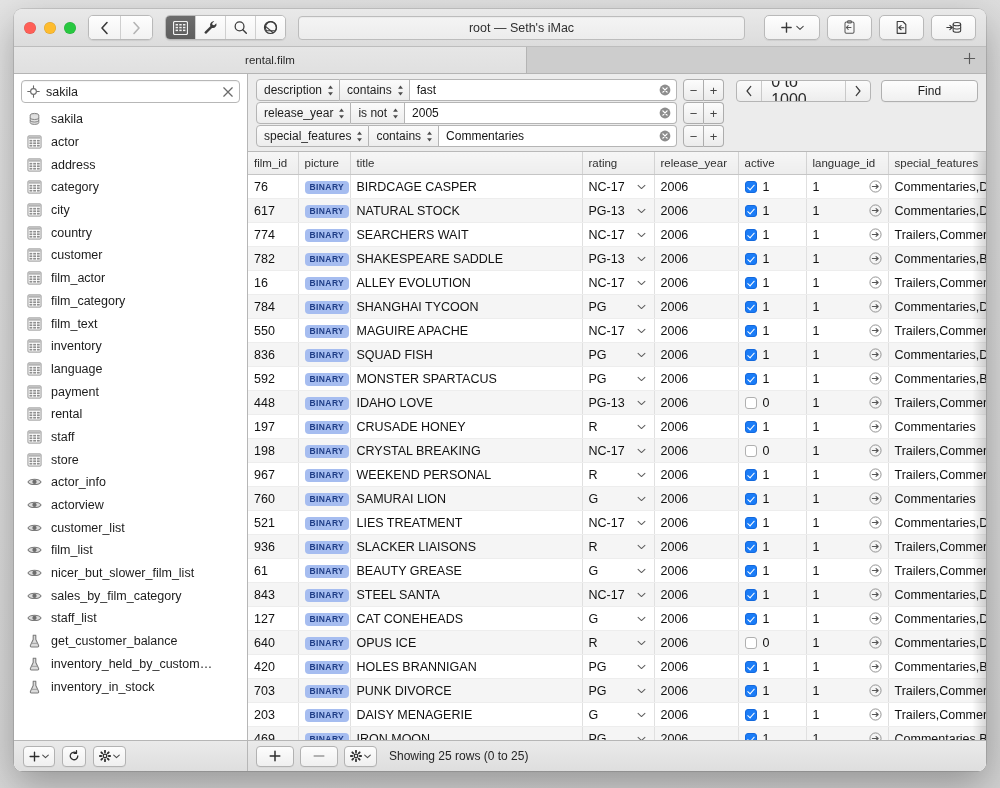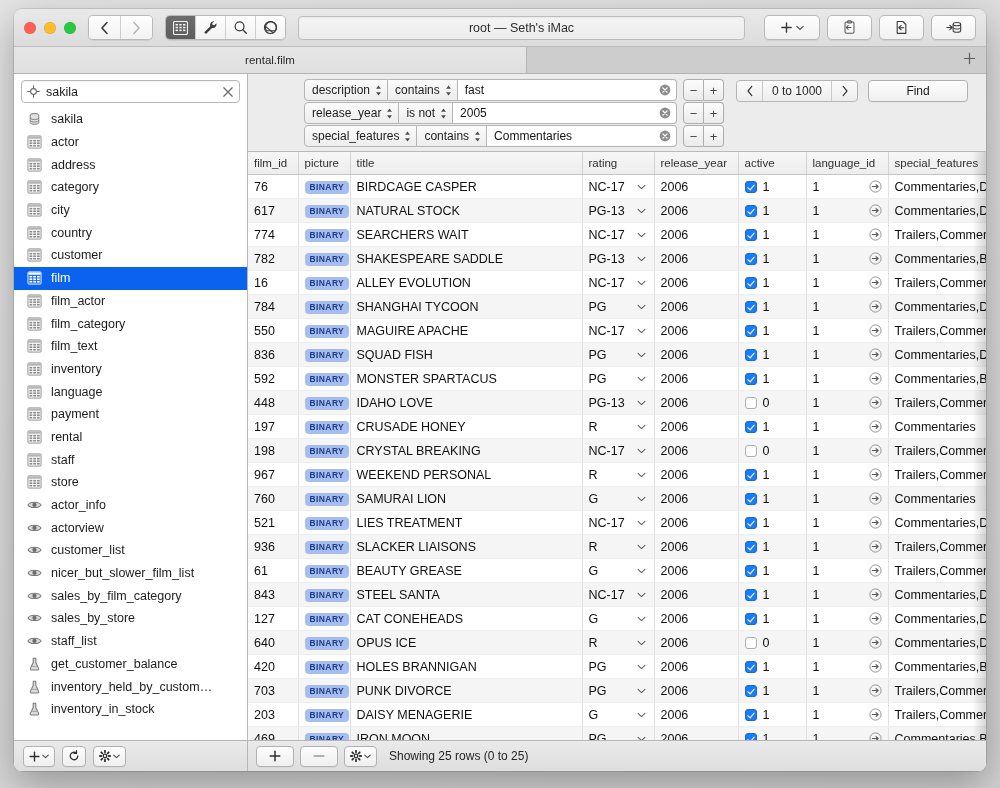--- a/index.html
+++ b/index.html
@@ -144,21 +144,21 @@
     display: flex;
   }
   .frows { flex: 1; display: flex; flex-direction: column; gap: 3px; min-width: 0;}
   .frow { display: flex; align-items: center; gap: 0; height: 20px; }
   .fcombo {
     height: 20px; display: flex; align-items: center; gap: 5px;
     background: linear-gradient(180deg,#fbfbfb,#ededed);
     border: 1px solid #b5b5b5;
     padding: 0 5px 0 7px; font-size: 12px; color: #1d1d1d;
   }
-  .fcombo.first { border-radius: 4px 0 0 4px; margin-left: 48px; }
+  .fcombo.first { border-radius: 4px 0 0 4px; }
   .fcombo.mid { border-left: none; }
   .fval {
     flex: 1; min-width: 0; height: 20px;
     background: #fff; border: 1px solid #b5b5b5; border-left: none;
     border-radius: 0 4px 4px 0;
     display: flex; align-items: center; padding: 0 7px;
     font-size: 12px; color: #141414;
     position: relative;
   }
   .clearbtn {
@@ -176,21 +176,21 @@
   .pmbtn.l { border-radius: 4px 0 0 4px; }
   .pmbtn.r { border-radius: 0 4px 4px 0; border-left: none; }
 
   .fright { width: 242px; flex: none; display: flex; align-items: flex-start; gap: 10px; padding-left: 12px;}
   .pager {
     display: flex; align-items: stretch; height: 20px;
     border: 1px solid #b5b5b5; border-radius: 4px; overflow: hidden;
     background: linear-gradient(180deg,#fbfbfb,#ededed);
   }
   .pager .arw { width: 25px; display: flex; align-items: center; justify-content: center; }
-  .pager .lbl { padding: 0 9px; display: flex; align-items: center; font-size: 12px; color: #2a2a2a; border-left: 1px solid #c9c9c9; border-right: 1px solid #c9c9c9;}
+  .pager .lbl { padding: 0 9px; display: flex; align-items: center; font-size: 16px; color: #2a2a2a; border-left: 1px solid #c9c9c9; border-right: 1px solid #c9c9c9;}
   .findbtn {
     height: 20px; width: 98px; border: 1px solid #b0b0b0; border-radius: 4px;
     background: linear-gradient(180deg,#fdfdfd,#f0f0f0);
     display: flex; align-items: center; justify-content: center;
     font-size: 12px; color: #1c1c1c;
     box-shadow: 0 .5px .5px rgba(0,0,0,.06);
     text-align: center;
   }
 
   
@@ -475,198 +475,180 @@
                   <rect x="2.6" y="7.9" width="3" height="1.8" fill="#8f8f8f"></rect>
                   <rect x="6.6" y="7.9" width="3" height="1.8" fill="#8f8f8f"></rect>
                   <rect x="10.6" y="7.9" width="3" height="1.8" fill="#8f8f8f"></rect>
                   <rect x="2.6" y="10.6" width="3" height="1.8" fill="#8f8f8f"></rect>
                   <rect x="6.6" y="10.6" width="3" height="1.8" fill="#8f8f8f"></rect>
                   <rect x="10.6" y="10.6" width="3" height="1.8" fill="#8f8f8f"></rect>
                 </svg>
               </span>
               <span>customer</span>
             </div>
-            <div class="sb-item selected">
-              <span class="ico" style="filter: brightness(0) invert(1);">
+            <div class="sb-item">
+              <span class="ico">
                 <svg width="15" height="14" viewBox="0 0 16 15">
                   <rect x="1" y="1" width="14" height="13" rx="1" fill="none" stroke="#8a8a8a" stroke-width="1"></rect>
                   <rect x="1.6" y="1.6" width="12.8" height="2.4" fill="#b4b4b4"></rect>
                   <rect x="2.6" y="5.2" width="3" height="1.8" fill="#8f8f8f"></rect>
                   <rect x="6.6" y="5.2" width="3" height="1.8" fill="#8f8f8f"></rect>
                   <rect x="10.6" y="5.2" width="3" height="1.8" fill="#8f8f8f"></rect>
                   <rect x="2.6" y="7.9" width="3" height="1.8" fill="#8f8f8f"></rect>
                   <rect x="6.6" y="7.9" width="3" height="1.8" fill="#8f8f8f"></rect>
                   <rect x="10.6" y="7.9" width="3" height="1.8" fill="#8f8f8f"></rect>
                   <rect x="2.6" y="10.6" width="3" height="1.8" fill="#8f8f8f"></rect>
                   <rect x="6.6" y="10.6" width="3" height="1.8" fill="#8f8f8f"></rect>
                   <rect x="10.6" y="10.6" width="3" height="1.8" fill="#8f8f8f"></rect>
                 </svg>
               </span>
-              <span>film</span>
+              <span>film_actor</span>
             </div>
             <div class="sb-item">
               <span class="ico">
                 <svg width="15" height="14" viewBox="0 0 16 15">
                   <rect x="1" y="1" width="14" height="13" rx="1" fill="none" stroke="#8a8a8a" stroke-width="1"></rect>
                   <rect x="1.6" y="1.6" width="12.8" height="2.4" fill="#b4b4b4"></rect>
                   <rect x="2.6" y="5.2" width="3" height="1.8" fill="#8f8f8f"></rect>
                   <rect x="6.6" y="5.2" width="3" height="1.8" fill="#8f8f8f"></rect>
                   <rect x="10.6" y="5.2" width="3" height="1.8" fill="#8f8f8f"></rect>
                   <rect x="2.6" y="7.9" width="3" height="1.8" fill="#8f8f8f"></rect>
                   <rect x="6.6" y="7.9" width="3" height="1.8" fill="#8f8f8f"></rect>
                   <rect x="10.6" y="7.9" width="3" height="1.8" fill="#8f8f8f"></rect>
                   <rect x="2.6" y="10.6" width="3" height="1.8" fill="#8f8f8f"></rect>
                   <rect x="6.6" y="10.6" width="3" height="1.8" fill="#8f8f8f"></rect>
                   <rect x="10.6" y="10.6" width="3" height="1.8" fill="#8f8f8f"></rect>
                 </svg>
               </span>
-              <span>film_actor</span>
+              <span>film_category</span>
             </div>
             <div class="sb-item">
               <span class="ico">
                 <svg width="15" height="14" viewBox="0 0 16 15">
                   <rect x="1" y="1" width="14" height="13" rx="1" fill="none" stroke="#8a8a8a" stroke-width="1"></rect>
                   <rect x="1.6" y="1.6" width="12.8" height="2.4" fill="#b4b4b4"></rect>
                   <rect x="2.6" y="5.2" width="3" height="1.8" fill="#8f8f8f"></rect>
                   <rect x="6.6" y="5.2" width="3" height="1.8" fill="#8f8f8f"></rect>
                   <rect x="10.6" y="5.2" width="3" height="1.8" fill="#8f8f8f"></rect>
                   <rect x="2.6" y="7.9" width="3" height="1.8" fill="#8f8f8f"></rect>
                   <rect x="6.6" y="7.9" width="3" height="1.8" fill="#8f8f8f"></rect>
                   <rect x="10.6" y="7.9" width="3" height="1.8" fill="#8f8f8f"></rect>
                   <rect x="2.6" y="10.6" width="3" height="1.8" fill="#8f8f8f"></rect>
                   <rect x="6.6" y="10.6" width="3" height="1.8" fill="#8f8f8f"></rect>
                   <rect x="10.6" y="10.6" width="3" height="1.8" fill="#8f8f8f"></rect>
                 </svg>
               </span>
-              <span>film_category</span>
+              <span>film_text</span>
             </div>
             <div class="sb-item">
               <span class="ico">
                 <svg width="15" height="14" viewBox="0 0 16 15">
                   <rect x="1" y="1" width="14" height="13" rx="1" fill="none" stroke="#8a8a8a" stroke-width="1"></rect>
                   <rect x="1.6" y="1.6" width="12.8" height="2.4" fill="#b4b4b4"></rect>
                   <rect x="2.6" y="5.2" width="3" height="1.8" fill="#8f8f8f"></rect>
                   <rect x="6.6" y="5.2" width="3" height="1.8" fill="#8f8f8f"></rect>
                   <rect x="10.6" y="5.2" width="3" height="1.8" fill="#8f8f8f"></rect>
                   <rect x="2.6" y="7.9" width="3" height="1.8" fill="#8f8f8f"></rect>
                   <rect x="6.6" y="7.9" width="3" height="1.8" fill="#8f8f8f"></rect>
                   <rect x="10.6" y="7.9" width="3" height="1.8" fill="#8f8f8f"></rect>
                   <rect x="2.6" y="10.6" width="3" height="1.8" fill="#8f8f8f"></rect>
                   <rect x="6.6" y="10.6" width="3" height="1.8" fill="#8f8f8f"></rect>
                   <rect x="10.6" y="10.6" width="3" height="1.8" fill="#8f8f8f"></rect>
                 </svg>
               </span>
-              <span>film_text</span>
+              <span>inventory</span>
             </div>
             <div class="sb-item">
               <span class="ico">
                 <svg width="15" height="14" viewBox="0 0 16 15">
                   <rect x="1" y="1" width="14" height="13" rx="1" fill="none" stroke="#8a8a8a" stroke-width="1"></rect>
                   <rect x="1.6" y="1.6" width="12.8" height="2.4" fill="#b4b4b4"></rect>
                   <rect x="2.6" y="5.2" width="3" height="1.8" fill="#8f8f8f"></rect>
                   <rect x="6.6" y="5.2" width="3" height="1.8" fill="#8f8f8f"></rect>
                   <rect x="10.6" y="5.2" width="3" height="1.8" fill="#8f8f8f"></rect>
                   <rect x="2.6" y="7.9" width="3" height="1.8" fill="#8f8f8f"></rect>
                   <rect x="6.6" y="7.9" width="3" height="1.8" fill="#8f8f8f"></rect>
                   <rect x="10.6" y="7.9" width="3" height="1.8" fill="#8f8f8f"></rect>
                   <rect x="2.6" y="10.6" width="3" height="1.8" fill="#8f8f8f"></rect>
                   <rect x="6.6" y="10.6" width="3" height="1.8" fill="#8f8f8f"></rect>
                   <rect x="10.6" y="10.6" width="3" height="1.8" fill="#8f8f8f"></rect>
                 </svg>
               </span>
-              <span>inventory</span>
+              <span>language</span>
             </div>
             <div class="sb-item">
               <span class="ico">
                 <svg width="15" height="14" viewBox="0 0 16 15">
                   <rect x="1" y="1" width="14" height="13" rx="1" fill="none" stroke="#8a8a8a" stroke-width="1"></rect>
                   <rect x="1.6" y="1.6" width="12.8" height="2.4" fill="#b4b4b4"></rect>
                   <rect x="2.6" y="5.2" width="3" height="1.8" fill="#8f8f8f"></rect>
                   <rect x="6.6" y="5.2" width="3" height="1.8" fill="#8f8f8f"></rect>
                   <rect x="10.6" y="5.2" width="3" height="1.8" fill="#8f8f8f"></rect>
                   <rect x="2.6" y="7.9" width="3" height="1.8" fill="#8f8f8f"></rect>
                   <rect x="6.6" y="7.9" width="3" height="1.8" fill="#8f8f8f"></rect>
                   <rect x="10.6" y="7.9" width="3" height="1.8" fill="#8f8f8f"></rect>
                   <rect x="2.6" y="10.6" width="3" height="1.8" fill="#8f8f8f"></rect>
                   <rect x="6.6" y="10.6" width="3" height="1.8" fill="#8f8f8f"></rect>
                   <rect x="10.6" y="10.6" width="3" height="1.8" fill="#8f8f8f"></rect>
                 </svg>
               </span>
-              <span>language</span>
+              <span>payment</span>
             </div>
             <div class="sb-item">
               <span class="ico">
                 <svg width="15" height="14" viewBox="0 0 16 15">
                   <rect x="1" y="1" width="14" height="13" rx="1" fill="none" stroke="#8a8a8a" stroke-width="1"></rect>
                   <rect x="1.6" y="1.6" width="12.8" height="2.4" fill="#b4b4b4"></rect>
                   <rect x="2.6" y="5.2" width="3" height="1.8" fill="#8f8f8f"></rect>
                   <rect x="6.6" y="5.2" width="3" height="1.8" fill="#8f8f8f"></rect>
                   <rect x="10.6" y="5.2" width="3" height="1.8" fill="#8f8f8f"></rect>
                   <rect x="2.6" y="7.9" width="3" height="1.8" fill="#8f8f8f"></rect>
                   <rect x="6.6" y="7.9" width="3" height="1.8" fill="#8f8f8f"></rect>
                   <rect x="10.6" y="7.9" width="3" height="1.8" fill="#8f8f8f"></rect>
                   <rect x="2.6" y="10.6" width="3" height="1.8" fill="#8f8f8f"></rect>
                   <rect x="6.6" y="10.6" width="3" height="1.8" fill="#8f8f8f"></rect>
                   <rect x="10.6" y="10.6" width="3" height="1.8" fill="#8f8f8f"></rect>
                 </svg>
               </span>
-              <span>payment</span>
+              <span>rental</span>
             </div>
             <div class="sb-item">
               <span class="ico">
                 <svg width="15" height="14" viewBox="0 0 16 15">
                   <rect x="1" y="1" width="14" height="13" rx="1" fill="none" stroke="#8a8a8a" stroke-width="1"></rect>
                   <rect x="1.6" y="1.6" width="12.8" height="2.4" fill="#b4b4b4"></rect>
                   <rect x="2.6" y="5.2" width="3" height="1.8" fill="#8f8f8f"></rect>
                   <rect x="6.6" y="5.2" width="3" height="1.8" fill="#8f8f8f"></rect>
                   <rect x="10.6" y="5.2" width="3" height="1.8" fill="#8f8f8f"></rect>
                   <rect x="2.6" y="7.9" width="3" height="1.8" fill="#8f8f8f"></rect>
                   <rect x="6.6" y="7.9" width="3" height="1.8" fill="#8f8f8f"></rect>
                   <rect x="10.6" y="7.9" width="3" height="1.8" fill="#8f8f8f"></rect>
                   <rect x="2.6" y="10.6" width="3" height="1.8" fill="#8f8f8f"></rect>
                   <rect x="6.6" y="10.6" width="3" height="1.8" fill="#8f8f8f"></rect>
                   <rect x="10.6" y="10.6" width="3" height="1.8" fill="#8f8f8f"></rect>
                 </svg>
               </span>
-              <span>rental</span>
+              <span>staff</span>
             </div>
             <div class="sb-item">
               <span class="ico">
                 <svg width="15" height="14" viewBox="0 0 16 15">
                   <rect x="1" y="1" width="14" height="13" rx="1" fill="none" stroke="#8a8a8a" stroke-width="1"></rect>
                   <rect x="1.6" y="1.6" width="12.8" height="2.4" fill="#b4b4b4"></rect>
                   <rect x="2.6" y="5.2" width="3" height="1.8" fill="#8f8f8f"></rect>
                   <rect x="6.6" y="5.2" width="3" height="1.8" fill="#8f8f8f"></rect>
                   <rect x="10.6" y="5.2" width="3" height="1.8" fill="#8f8f8f"></rect>
                   <rect x="2.6" y="7.9" width="3" height="1.8" fill="#8f8f8f"></rect>
                   <rect x="6.6" y="7.9" width="3" height="1.8" fill="#8f8f8f"></rect>
                   <rect x="10.6" y="7.9" width="3" height="1.8" fill="#8f8f8f"></rect>
                   <rect x="2.6" y="10.6" width="3" height="1.8" fill="#8f8f8f"></rect>
                   <rect x="6.6" y="10.6" width="3" height="1.8" fill="#8f8f8f"></rect>
                   <rect x="10.6" y="10.6" width="3" height="1.8" fill="#8f8f8f"></rect>
                 </svg>
               </span>
-              <span>staff</span>
-            </div>
-            <div class="sb-item">
-              <span class="ico">
-                <svg width="15" height="14" viewBox="0 0 16 15">
-                  <rect x="1" y="1" width="14" height="13" rx="1" fill="none" stroke="#8a8a8a" stroke-width="1"></rect>
-                  <rect x="1.6" y="1.6" width="12.8" height="2.4" fill="#b4b4b4"></rect>
-                  <rect x="2.6" y="5.2" width="3" height="1.8" fill="#8f8f8f"></rect>
-                  <rect x="6.6" y="5.2" width="3" height="1.8" fill="#8f8f8f"></rect>
-                  <rect x="10.6" y="5.2" width="3" height="1.8" fill="#8f8f8f"></rect>
-                  <rect x="2.6" y="7.9" width="3" height="1.8" fill="#8f8f8f"></rect>
-                  <rect x="6.6" y="7.9" width="3" height="1.8" fill="#8f8f8f"></rect>
-                  <rect x="10.6" y="7.9" width="3" height="1.8" fill="#8f8f8f"></rect>
-                  <rect x="2.6" y="10.6" width="3" height="1.8" fill="#8f8f8f"></rect>
-                  <rect x="6.6" y="10.6" width="3" height="1.8" fill="#8f8f8f"></rect>
-                  <rect x="10.6" y="10.6" width="3" height="1.8" fill="#8f8f8f"></rect>
-                </svg>
-              </span>
               <span>store</span>
             </div>
             <div class="sb-item">
               <span class="ico">
                 <svg width="15" height="14" viewBox="0 0 16 15">
                   <path d="M1 7.4 C3.3 3.6 12.7 3.6 15 7.4 C12.7 11.2 3.3 11.2 1 7.4 Z" fill="#dcdcdc" stroke="#7a7a7a" stroke-width="1.1"></path>
                   <circle cx="8" cy="7.4" r="2.3" fill="#6d6d6d"></circle>
                 </svg>
               </span>
               <span>actor_info</span>
@@ -689,39 +671,39 @@
               </span>
               <span>customer_list</span>
             </div>
             <div class="sb-item">
               <span class="ico">
                 <svg width="15" height="14" viewBox="0 0 16 15">
                   <path d="M1 7.4 C3.3 3.6 12.7 3.6 15 7.4 C12.7 11.2 3.3 11.2 1 7.4 Z" fill="#dcdcdc" stroke="#7a7a7a" stroke-width="1.1"></path>
                   <circle cx="8" cy="7.4" r="2.3" fill="#6d6d6d"></circle>
                 </svg>
               </span>
-              <span>nicer_but_slower_film_list</span>
+              <span>film_list</span>
             </div>
             <div class="sb-item">
               <span class="ico">
                 <svg width="15" height="14" viewBox="0 0 16 15">
                   <path d="M1 7.4 C3.3 3.6 12.7 3.6 15 7.4 C12.7 11.2 3.3 11.2 1 7.4 Z" fill="#dcdcdc" stroke="#7a7a7a" stroke-width="1.1"></path>
                   <circle cx="8" cy="7.4" r="2.3" fill="#6d6d6d"></circle>
                 </svg>
               </span>
-              <span>sales_by_film_category</span>
+              <span>nicer_but_slower_film_list</span>
             </div>
             <div class="sb-item">
               <span class="ico">
                 <svg width="15" height="14" viewBox="0 0 16 15">
                   <path d="M1 7.4 C3.3 3.6 12.7 3.6 15 7.4 C12.7 11.2 3.3 11.2 1 7.4 Z" fill="#dcdcdc" stroke="#7a7a7a" stroke-width="1.1"></path>
                   <circle cx="8" cy="7.4" r="2.3" fill="#6d6d6d"></circle>
                 </svg>
               </span>
-              <span>sales_by_store</span>
+              <span>sales_by_film_category</span>
             </div>
             <div class="sb-item">
               <span class="ico">
                 <svg width="15" height="14" viewBox="0 0 16 15">
                   <path d="M1 7.4 C3.3 3.6 12.7 3.6 15 7.4 C12.7 11.2 3.3 11.2 1 7.4 Z" fill="#dcdcdc" stroke="#7a7a7a" stroke-width="1.1"></path>
                   <circle cx="8" cy="7.4" r="2.3" fill="#6d6d6d"></circle>
                 </svg>
               </span>
               <span>staff_list</span>
             </div>

